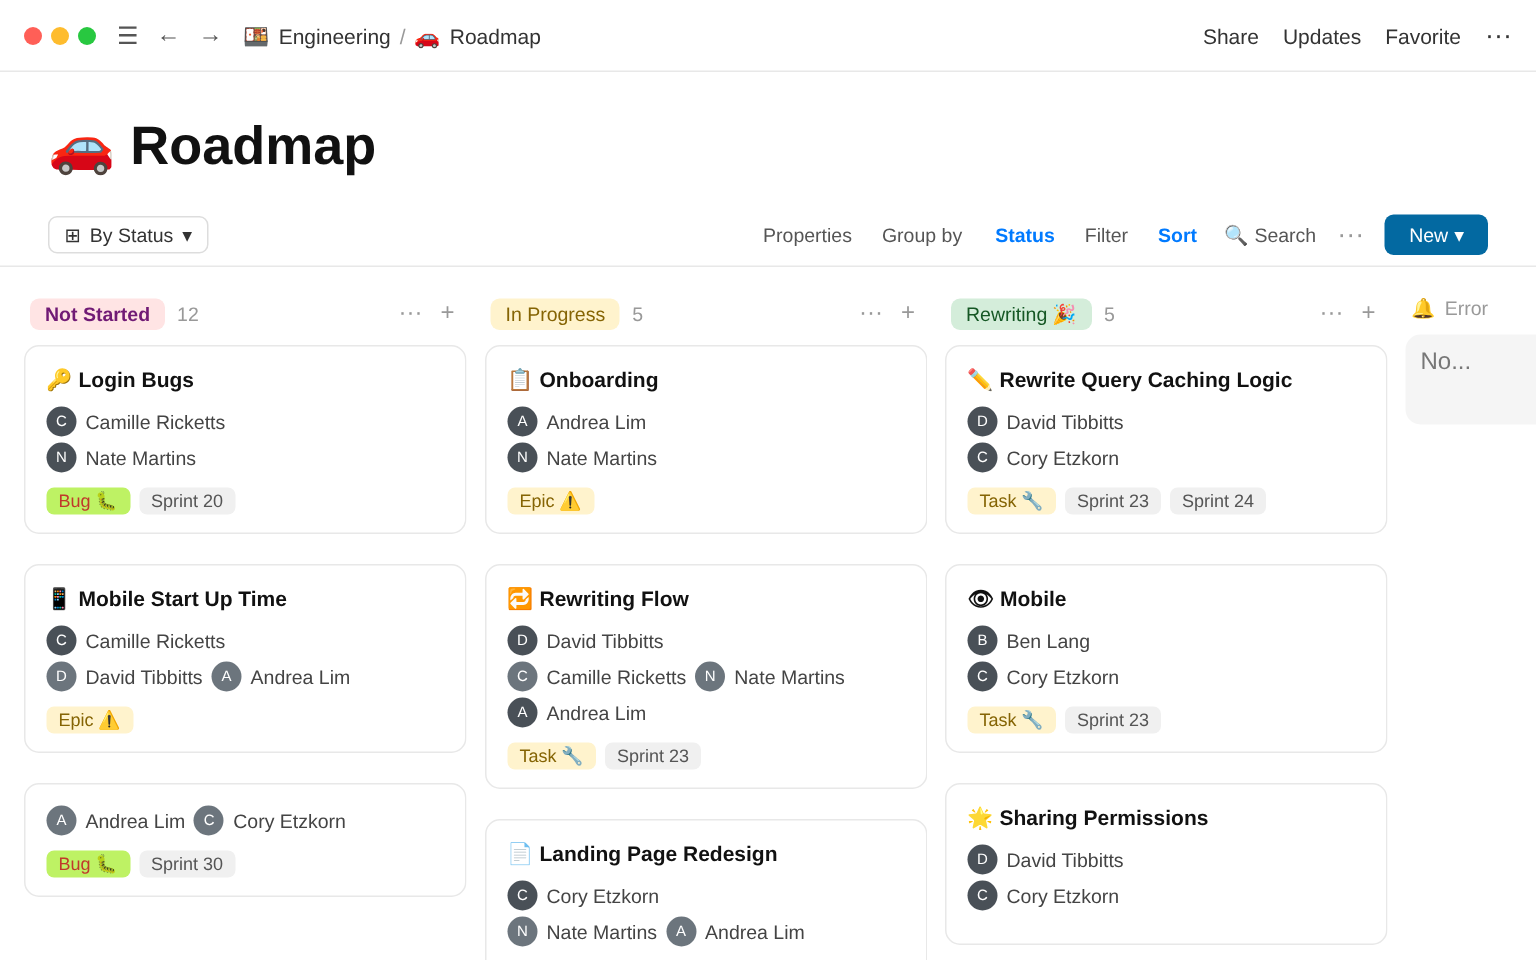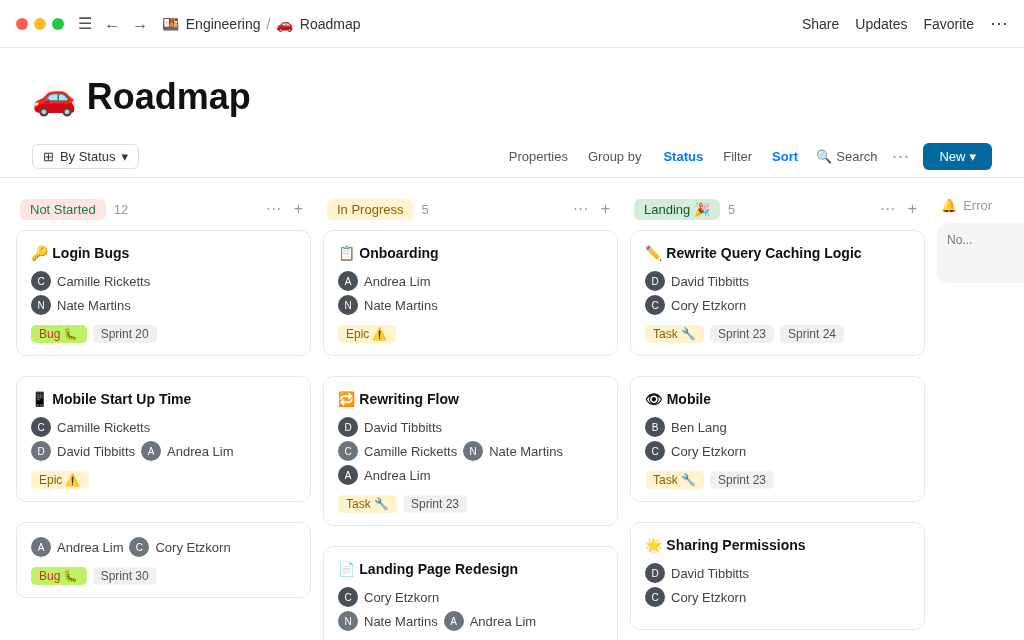--- a/index.html
+++ b/index.html
@@ -72,21 +72,21 @@
       display: flex; flex-direction: column;
     }
     .column-header {
       display: flex; align-items: center; gap: 8px;
       padding: 4px 4px 10px 4px;
     }
     .status-badge {
       padding: 3px 10px; border-radius: 6px;
       font-size: 13px; font-weight: 500;
     }
-    .status-not-started { background: #ffe4e4; color: #15803d; }
+    .status-not-started { background: #ffe4e4; color: #701a75; font-weight: bold; }
     .status-in-progress { background: #fff3cd; color: #856404; }
     .status-complete { background: #d4edda; color: #155724; }
     .col-count { font-size: 13px; color: #999; }
     .col-actions { display: flex; gap: 4px; margin-left: auto; align-items: center; }
     .col-action-btn { background: none; border: none; cursor: pointer; color: #999; font-size: 16px; padding: 2px 4px; }
 
     
     .cards { display: flex; flex-direction: column; gap: 20px; overflow-y: auto; }
     .card {
       background: #fff; border: 1px solid #e8e8e8; border-radius: 10px;
@@ -118,21 +118,21 @@
     }
     .hidden-header {
       display: flex; align-items: center; gap: 6px;
       padding: 4px 4px 10px 4px; font-size: 13px; color: #999;
     }
     .hidden-content {
       background: #f5f5f5; border-radius: 10px; padding: 10px;
       display: flex; flex-direction: column; align-items: flex-start;
       gap: 6px; min-height: 60px;
     }
-    .hidden-item { font-size: 12px; color: #777; }
+    .hidden-item { font-size: 16px; color: #777; }
   </style>
 </head>
 <body>
 
 <div class="titlebar">
   <div class="titlebar-left">
     <div class="traffic-lights">
       <div class="tl tl-red"></div>
       <div class="tl tl-yellow"></div>
       <div class="tl tl-green"></div>
@@ -316,21 +316,21 @@
               <span>Nate Martins</span>
               <span class="avatar avatar-a">A</span>
               <span>Andrea Lim</span>
             </div>
           </div>
         </div>
       </div>
     </div>
     <div class="column">
       <div class="column-header">
-        <span class="status-badge status-complete">Landing 🎉</span>
+        <span class="status-badge status-complete">Rewriting 🎉</span>
         <span class="col-count">5</span>
         <div class="col-actions">
           <button class="col-action-btn">···</button>
           <button class="col-action-btn">+</button>
         </div>
       </div>
       <div class="cards">
         <div class="card">
           <div class="card-title">✏️ Rewrite Query Caching Logic</div>
           <div class="card-members">

